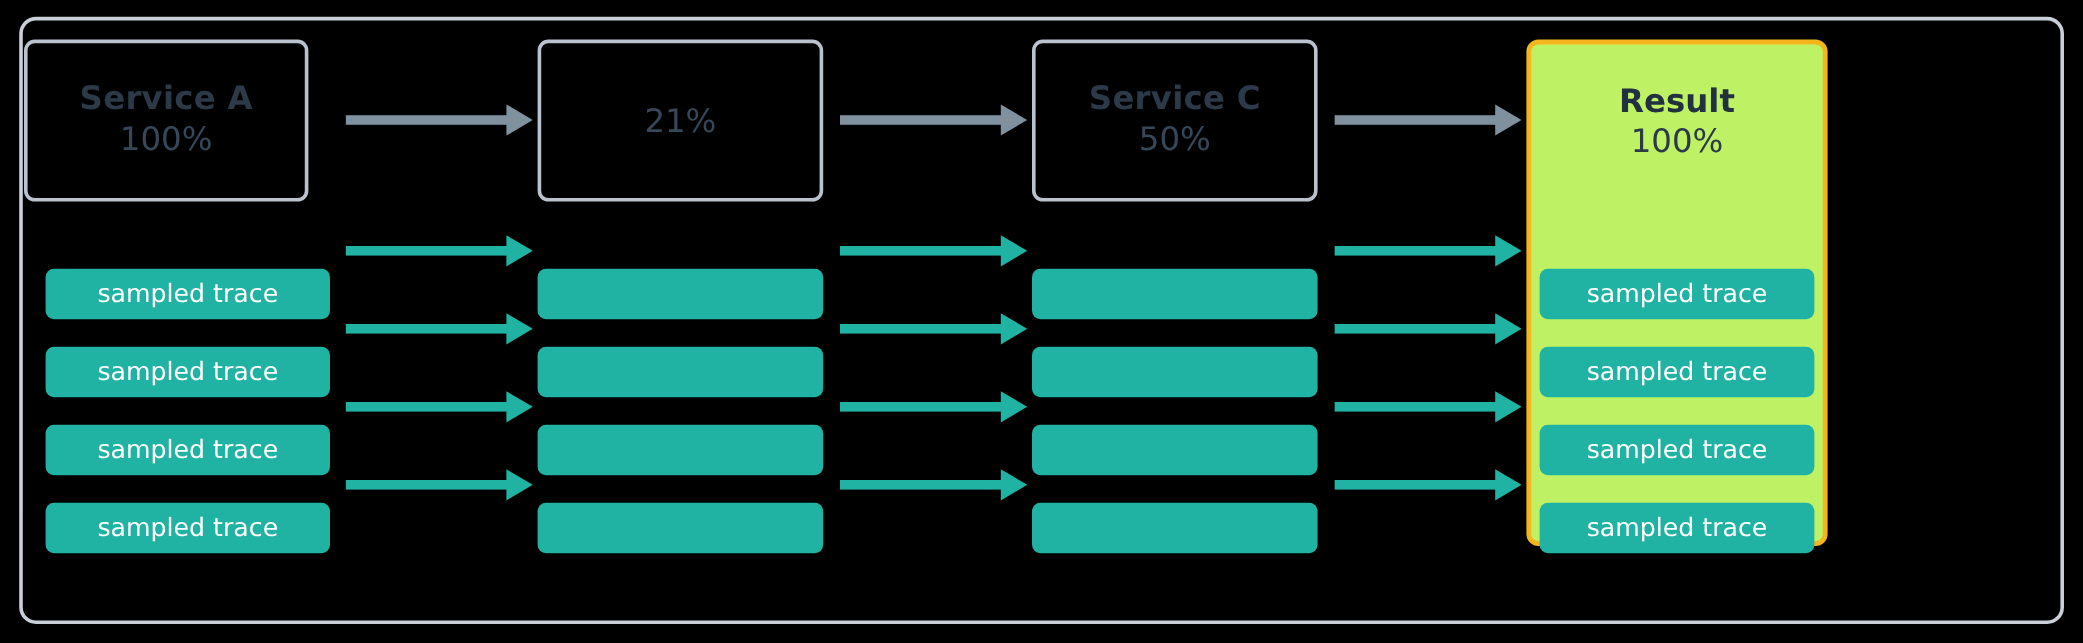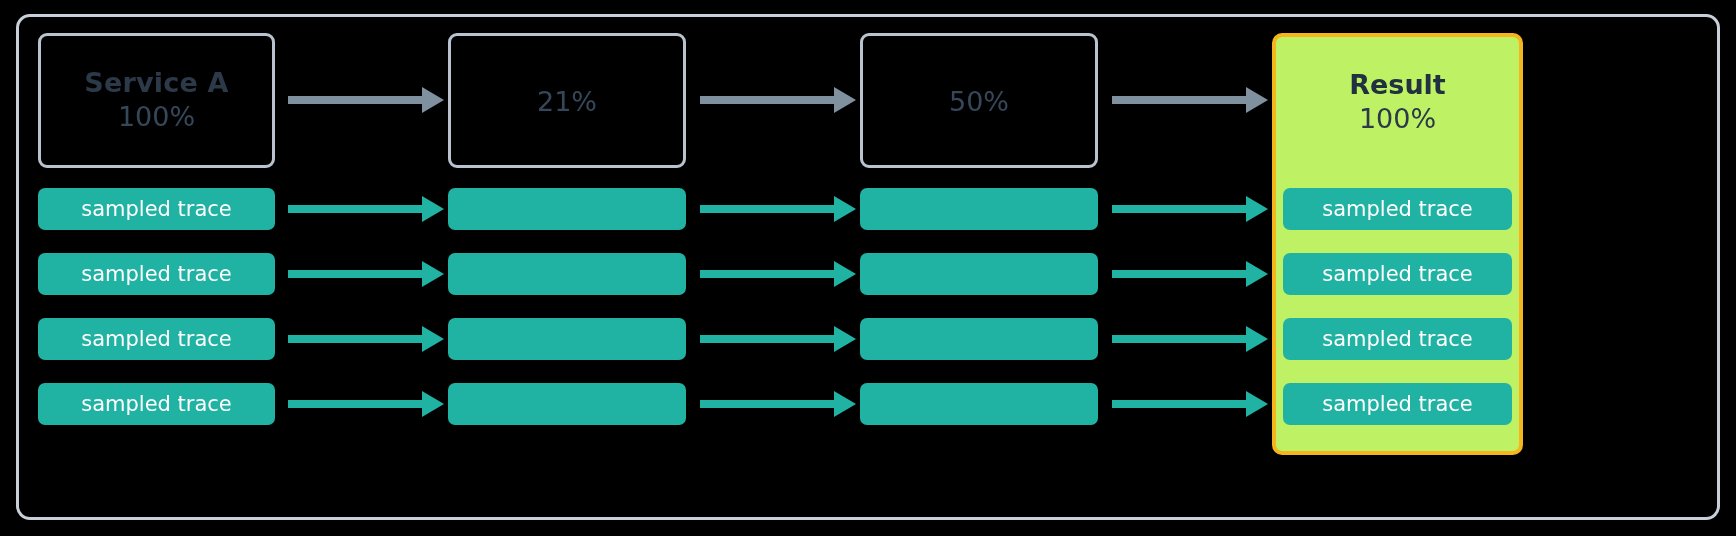--- a/index.html
+++ b/index.html
@@ -96,20 +96,21 @@
 
   
   .trace {
     position: absolute;
     height: 42px;
     border-radius: 7px;
     background: #20b2a2;
     display: flex;
     align-items: center;
     justify-content: center;
+    margin-top: 36px;
   }
   .trace-label {
     font-size: 21px;
     color: #ffffff;
     line-height: 1;
     white-space: nowrap;
   }
 
   
   .arrow {
@@ -118,28 +119,29 @@
   }
 </style>
 </head>
 <body>
 
 <div id="stage">
 
   <div class="outer-frame"></div>
 
   <div id="headers-layer">
-      <div class="svc-card" style="left: 38px; width: 237px;">
+      <div class="svc-card" style="left: 20px; width: 237px;">
         <div class="svc-title">Service A</div>
         <div class="svc-pct">100%</div>
       </div>
       <div class="svc-card" style="left: 448px; width: 238px;">
         <div class="svc-pct">21%</div>
       </div>
       <div class="svc-card" style="left: 860px; width: 238px;">
+        <div class="svc-title">Service C</div>
         <div class="svc-pct">50%</div>
       </div>
     </div>
 
   <div class="result-card">
     <div class="result-head">
       <div class="result-title">Result</div>
       <div class="result-pct">100%</div>
     </div>
   </div>

